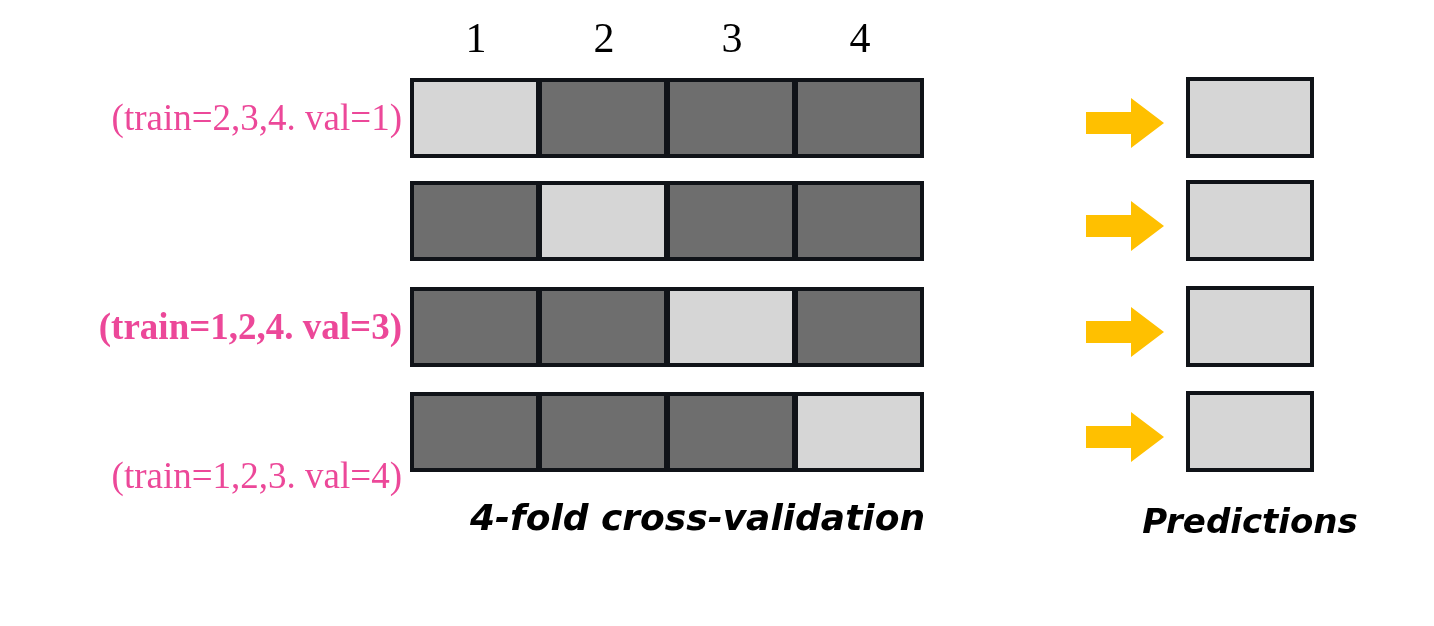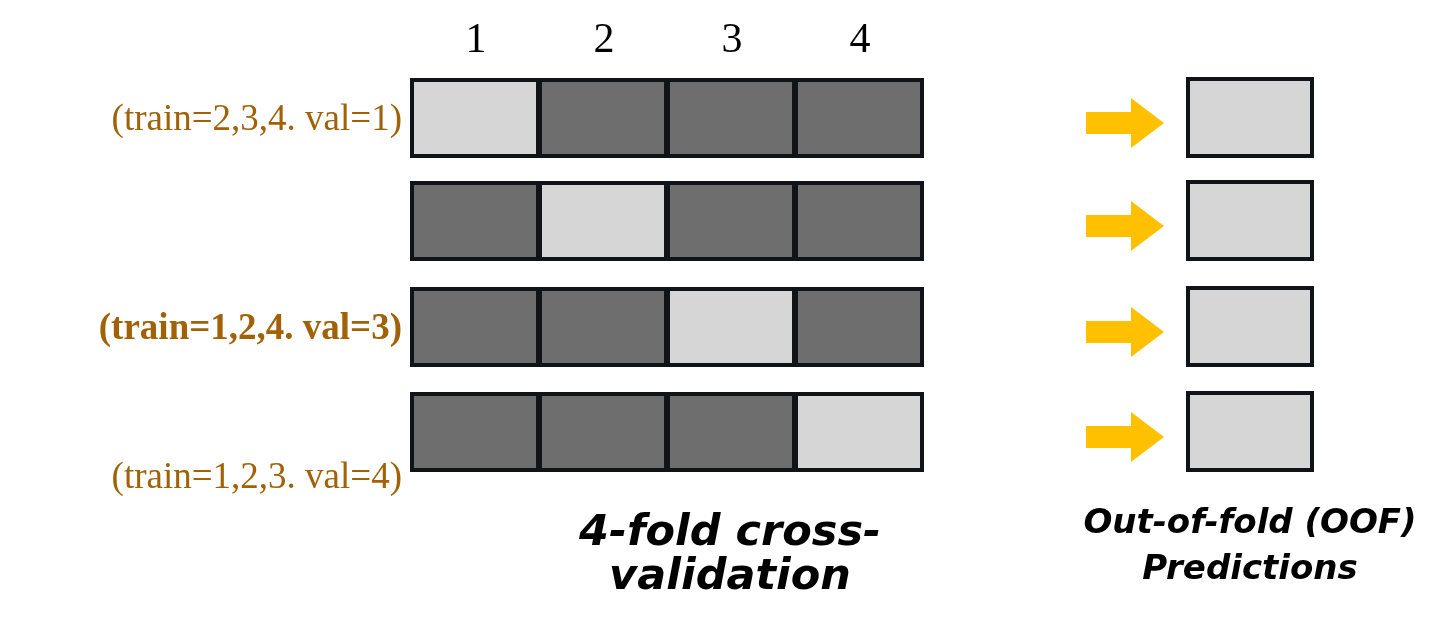--- a/index.html
+++ b/index.html
@@ -36,21 +36,21 @@
   
   .row-label {
     position: absolute;
     left: 10px;
     width: 392px;
     text-align: right;
     font-family: "Liberation Serif", "DejaVu Serif", serif;
     font-size: 37px;
     line-height: 44px;
     white-space: nowrap;
-    color: #a16207;
+    color: #ec4899;
   }
 
   
   .cell {
     position: absolute;
     width: 130px;
     height: 80px;
     box-sizing: border-box;
     border: 4px solid #101318;
   }
@@ -80,24 +80,23 @@
   
   .caption {
     position: absolute;
     font-family: "DejaVu Sans", "Liberation Sans", sans-serif;
     font-style: italic;
     font-weight: 600;
     color: #000000;
   }
   #caption-cv {
     left: 470px;
-    top: 508px;
+    top: 496px;
     width: 520px;
-    text-align: center;
-    font-size: 43px;
+    font-size: 36px;
     line-height: 44px;
   }
   #caption-oof {
     left: 1080px;
     top: 498px;
     width: 340px;
     text-align: center;
     font-size: 34px;
     line-height: 46px;
   }
@@ -156,17 +155,16 @@
   <div class="arrow" style="top:410px;">
     <svg viewBox="0 0 78 54" xmlns="http://www.w3.org/2000/svg" aria-hidden="true">
       <polygon points="0,16 45,16 45,2 78,27 45,52 45,38 0,38" fill="#ffc000"></polygon>
     </svg>
   </div>
   <div class="oof-box" style="top: 391px; background: rgb(214, 214, 214); border-color: rgb(16, 19, 24);"></div>
 
   <div class="caption" id="caption-cv">4-fold cross-validation</div>
 
   <div class="caption" id="caption-oof">
-    <span class="line">Out-of-fold (OOF)</span>
     <span class="line">Predictions</span>
   </div>
 
 </div>
 
 </body></html>

